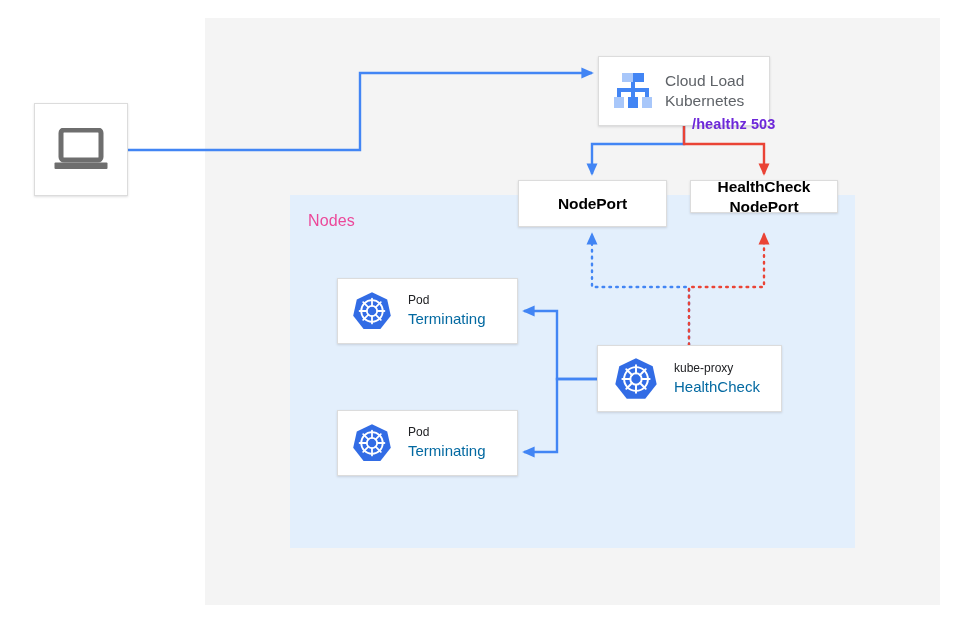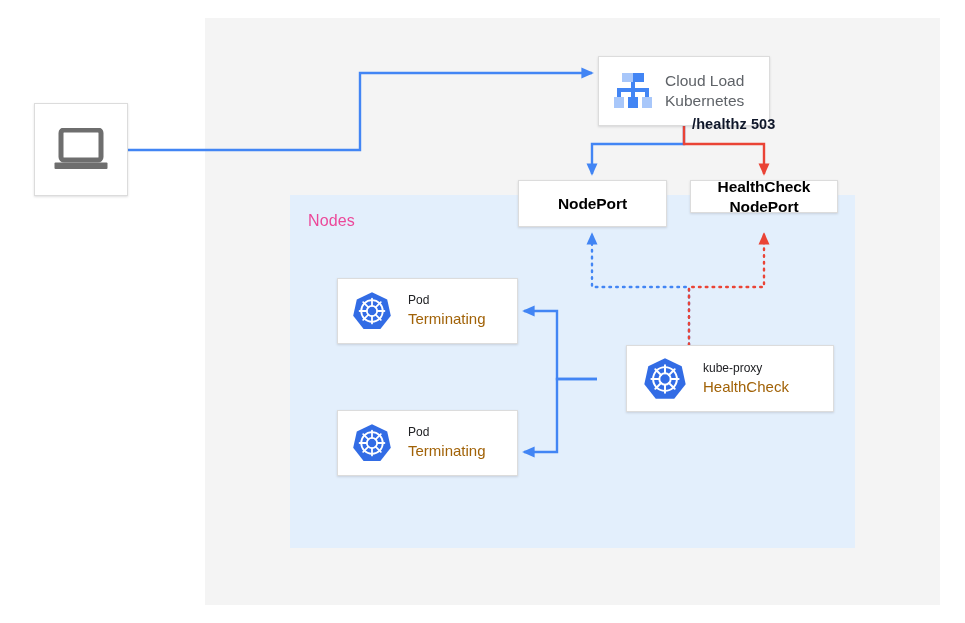--- a/index.html
+++ b/index.html
@@ -87,52 +87,52 @@
     font-weight: bold;
     color: #000000;
     text-align: center;
     line-height: 1.25;
     letter-spacing: -.1px;
   }
 
   
   .box-pod1 { left: 337px; top: 278px; width: 181px; height: 66px; padding-left: 14px; gap: 16px; }
   .box-pod2 { left: 337px; top: 410px; width: 181px; height: 66px; padding-left: 14px; gap: 16px; }
-  .box-kp   { left: 597px; top: 345px; width: 208px; height: 67px; padding-left: 16px; gap: 16px; margin-left: 29px; }
+  .box-kp   { left: 597px; top: 345px; width: 185px; height: 67px; padding-left: 16px; gap: 16px; }
 
   .k8s-icon { width: 40px; height: 40px; flex: 0 0 auto; }
   .kp-icon  { width: 44px; height: 44px; flex: 0 0 auto; }
 
   .box-title {
     font-size: 12px;
     color: #202124;
     line-height: 1.3;
   }
   .box-sub {
     font-size: 15px;
-    color: #a16207;
+    color: #0369a1;
     line-height: 1.3;
   }
 
   
   #wires {
     position: absolute;
     left: 0; top: 0;
     width: 965px; height: 623px;
     z-index: 3;
     pointer-events: none;
   }
 
   
   .healthz-label {
     position: absolute;
     left: 692px; top: 116px;
     font-size: 14.5px;
     font-weight: bold;
-    color: #0f172a;
+    color: #6d28d9;
     z-index: 6;
     letter-spacing: .1px;
   }
 </style>
 </head>
 <body>
 
 <div id="canvas">
 
   <div class="region-gray"></div>

